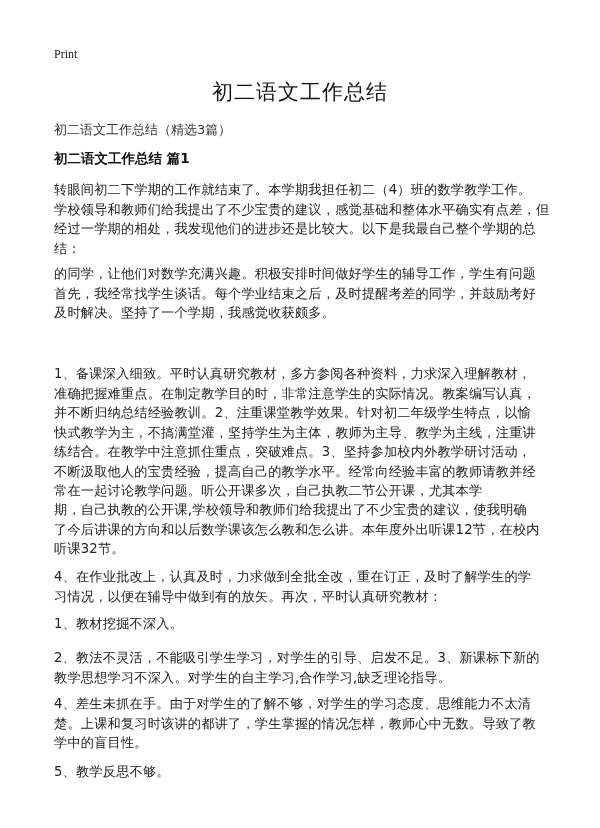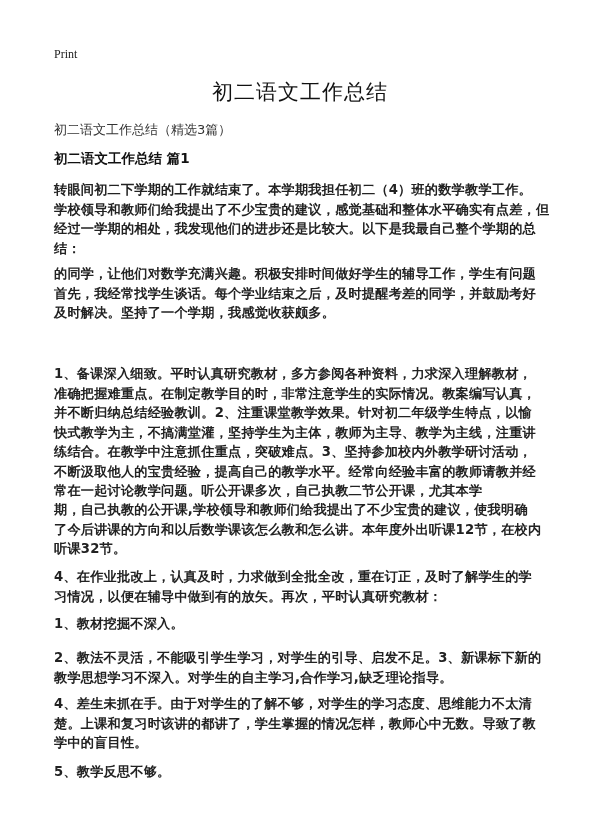--- a/index.html
+++ b/index.html
@@ -21,21 +21,20 @@
       font-size: 13px; color: #333; text-align: center;
     }
     .heading {
       position: absolute; left: 54px; top: 150px;
       font-size: 13.5px; font-weight: bold; color: #111; text-align: right;
     }
     .para {
       position: absolute; left: 54px; width: 520px;
       font-size: 13.2px; line-height: 19.5px; color: #222; margin: 0;
       letter-spacing: 0.2px;
-      font-weight: bold;
     }
     .para .line { display: block; white-space: nowrap; }
   </style>
 </head>
 <body>
 
 <div class="page">
   <div class="print">Print</div>
   <div class="title">初二语文工作总结</div>
   <div class="subtitle">初二语文工作总结（精选3篇）</div>

